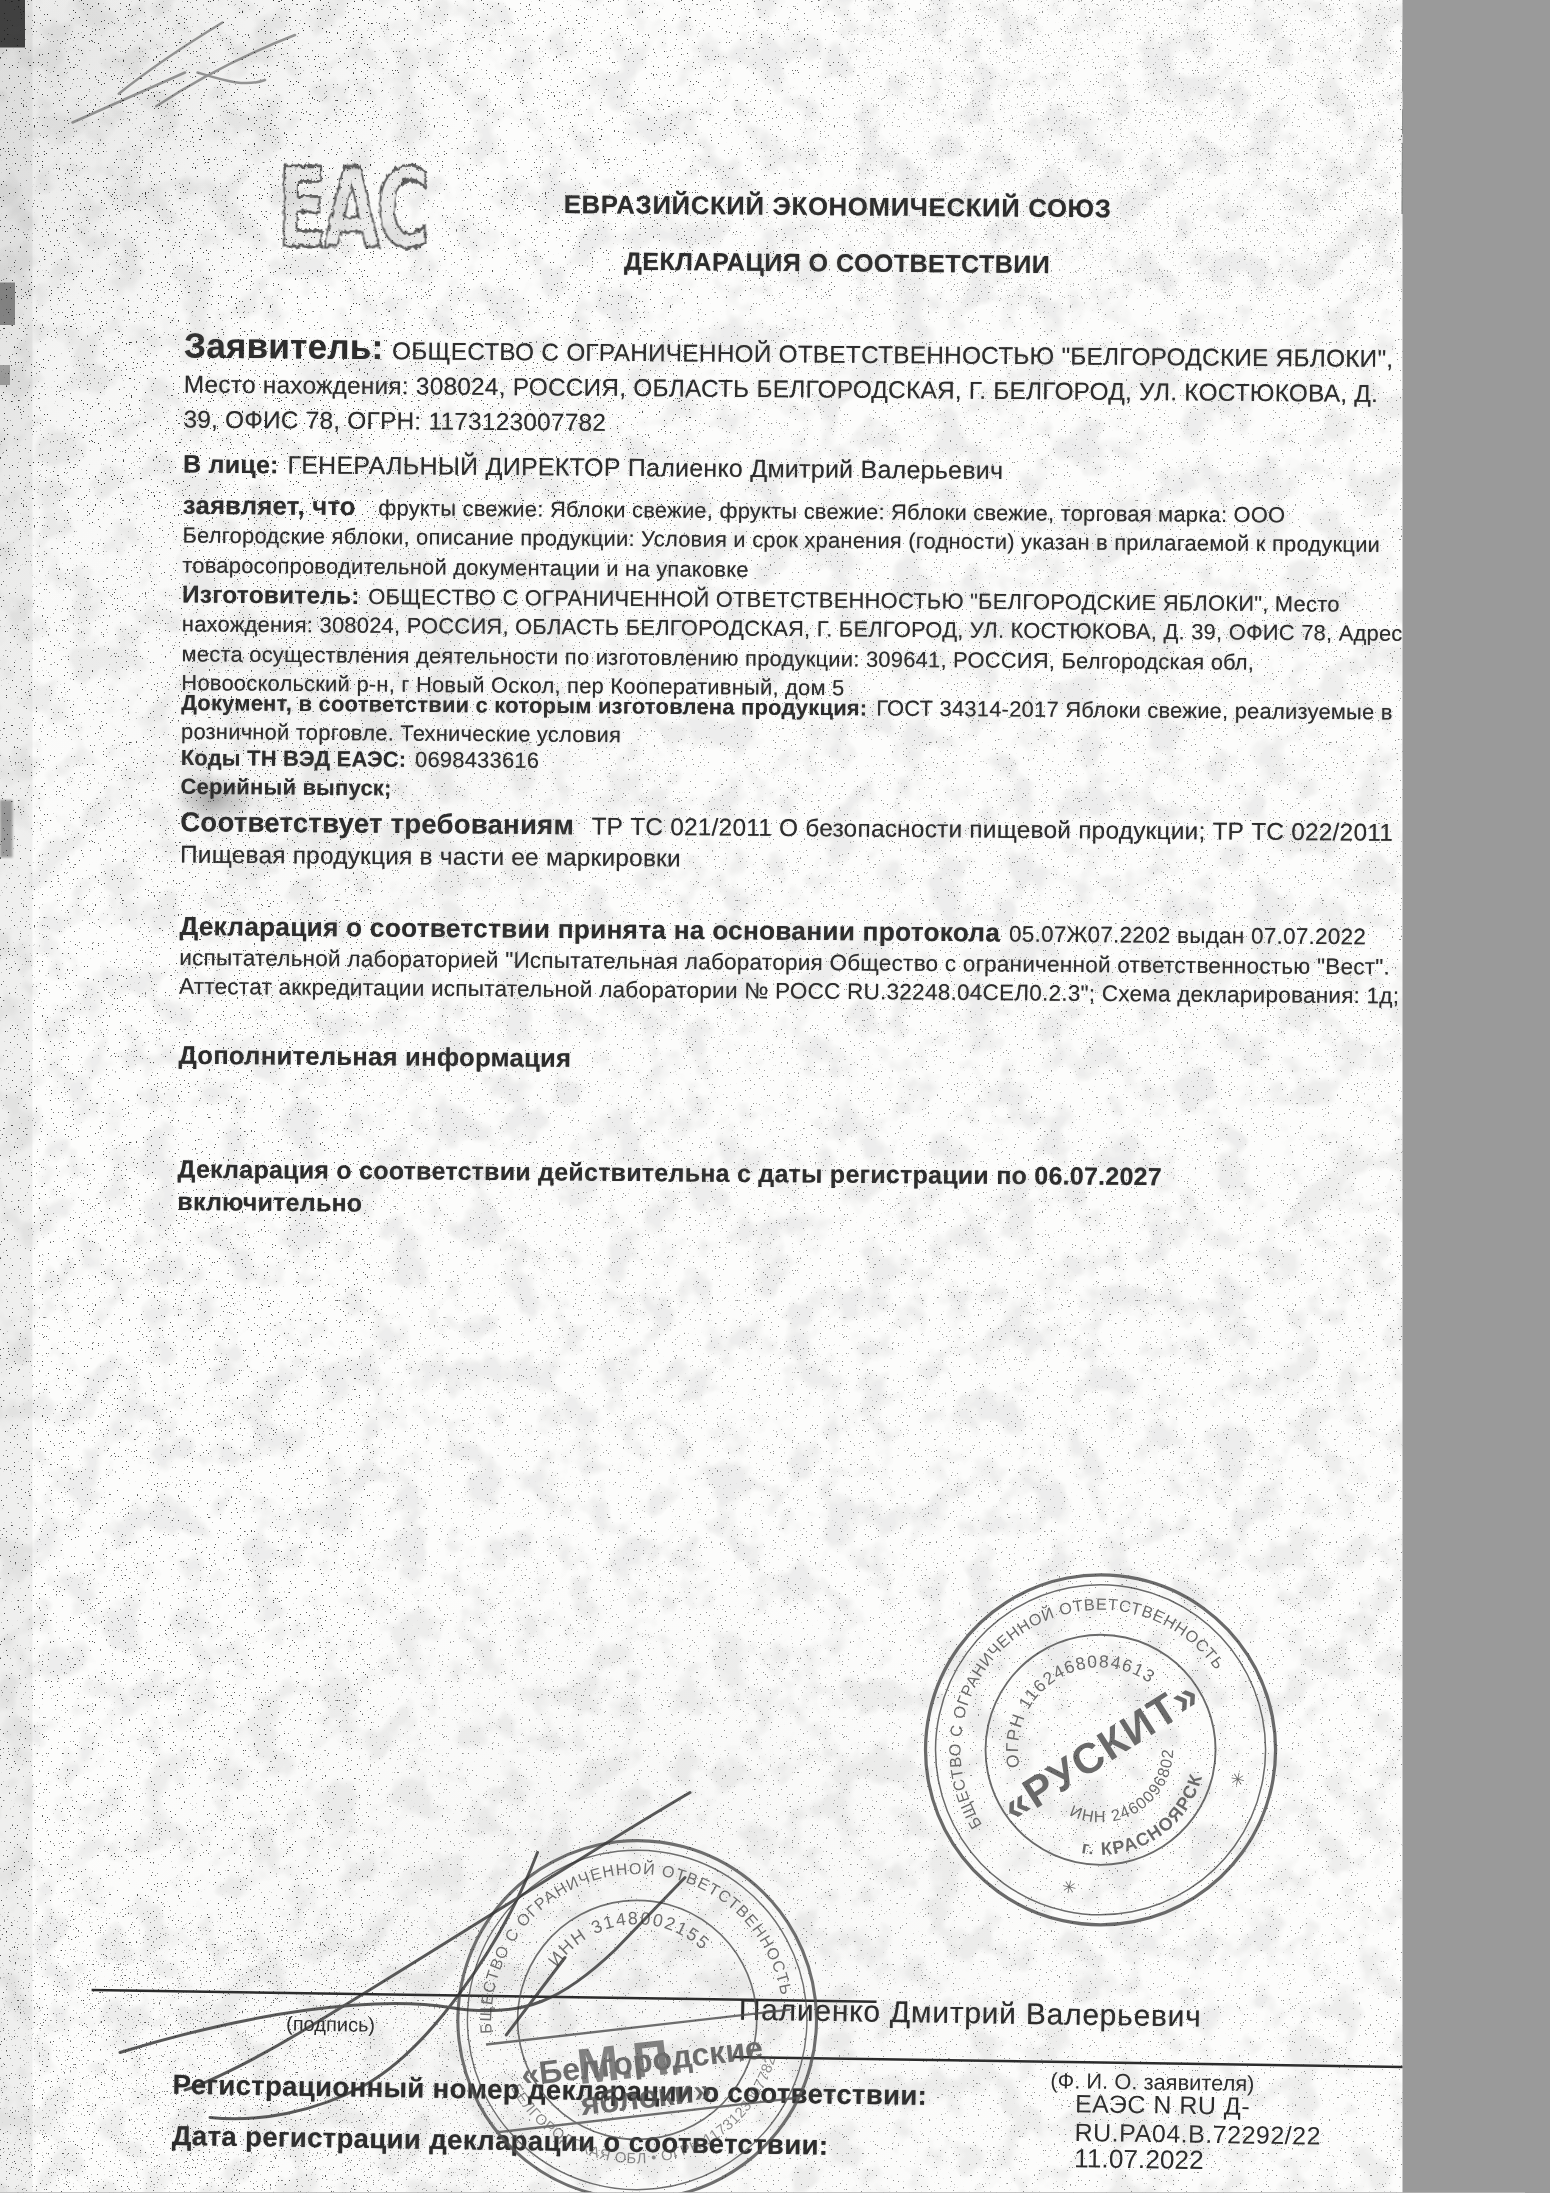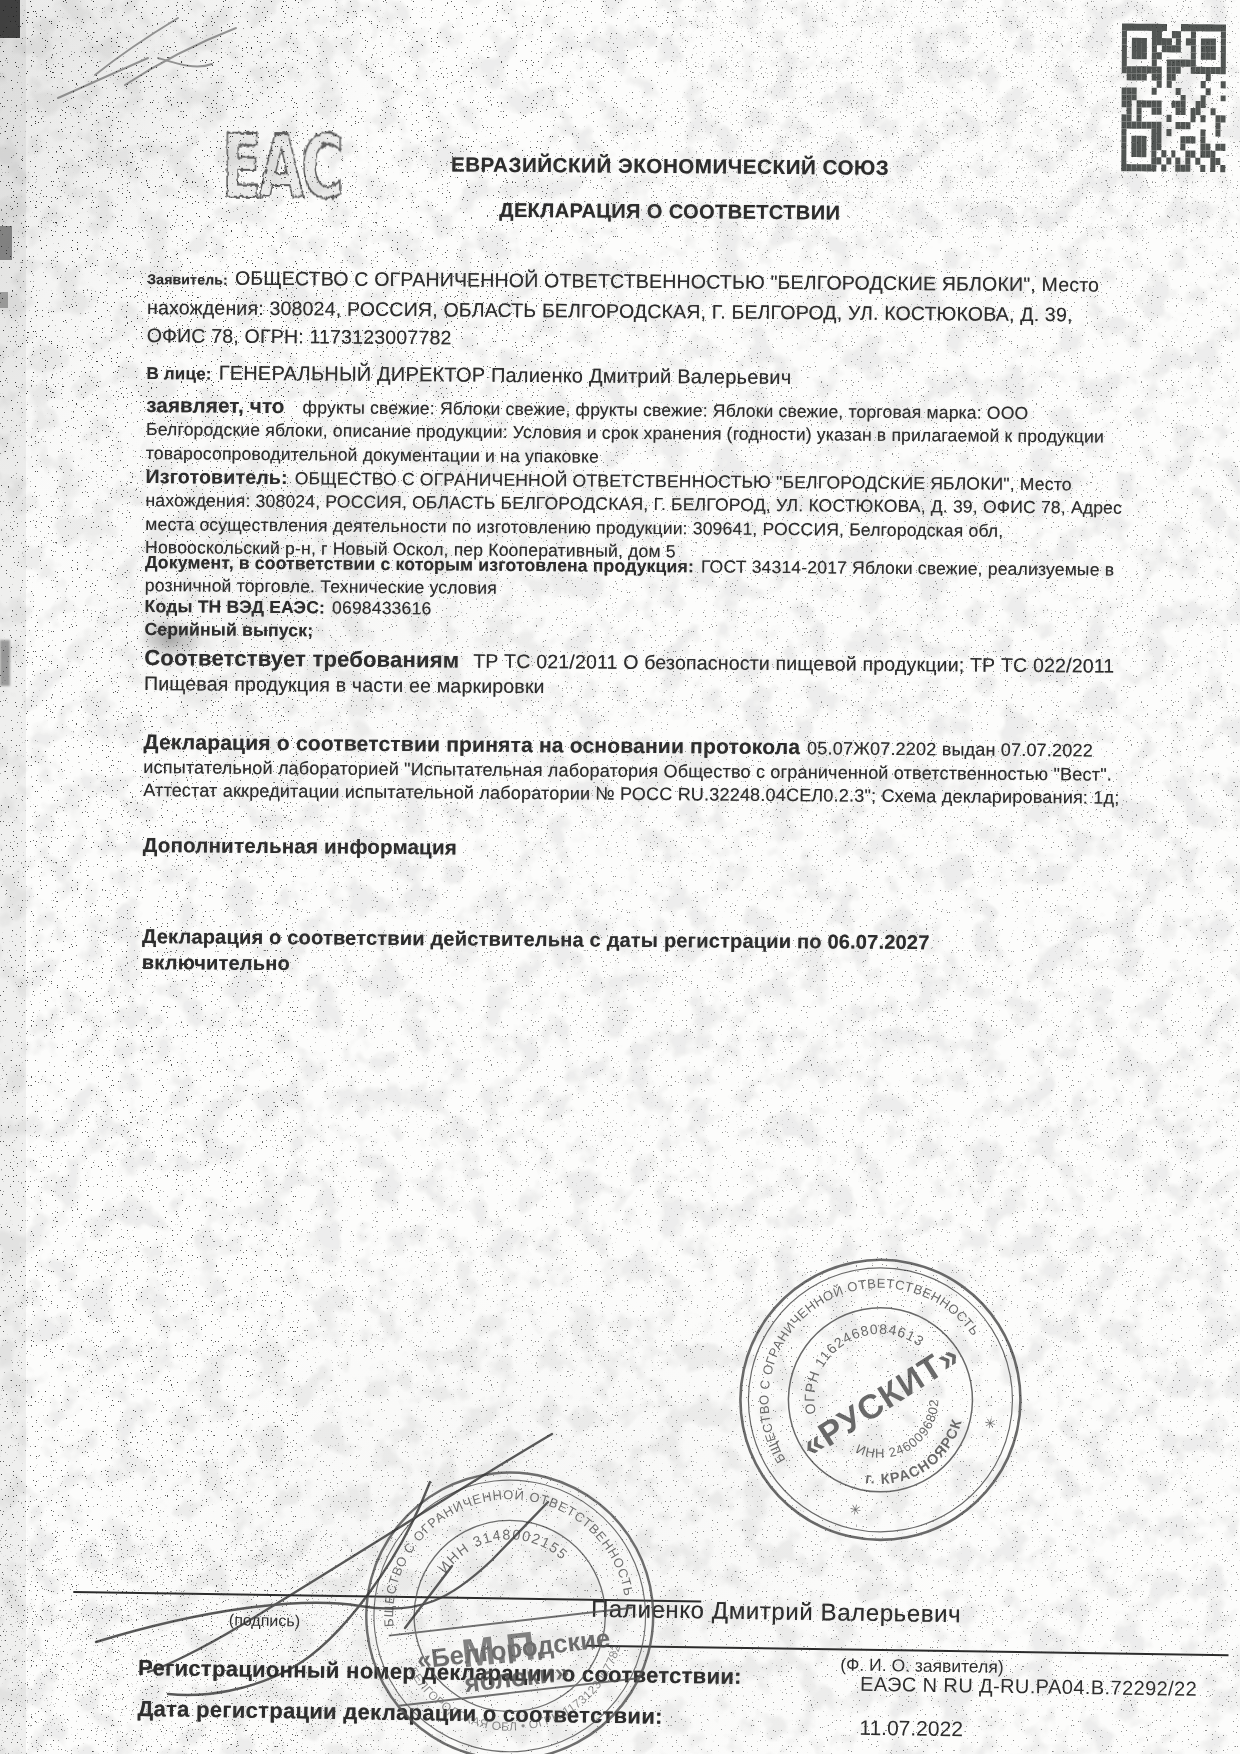--- a/index.html
+++ b/index.html
@@ -1,18 +1,18 @@
 <!DOCTYPE html>
 <html><head>
 <meta charset="utf-8">
 <title>Декларация о соответствии</title>
 <style>
   html,body{margin:0;padding:0;width:1240px;height:1754px;overflow:hidden;background:#9a9a9a;}
   .sheet{
-    position:relative;width:1240px;height:1754px;overflow:hidden;
+    position:relative;width:1122px;height:1754px;overflow:hidden;
     font-family:"Liberation Sans",sans-serif;color:#2d2d2d;
     background:
       radial-gradient(520px 340px at 6% 2%, rgba(90,90,90,.10), transparent 65%),
       radial-gradient(340px 520px at 0% 13%, rgba(90,90,90,.07), transparent 65%),
       radial-gradient(420px 300px at 24% 33%, rgba(90,90,90,.045), transparent 70%),
       radial-gradient(620px 420px at 42% 88%, rgba(90,90,90,.04), transparent 72%),
       #fcfcfb;
   }
   .tilt{position:absolute;inset:0;transform:rotate(.45deg);transform-origin:140px 180px;}
   .abs{position:absolute;}
@@ -20,23 +20,23 @@
         text-shadow:0 0 .7px rgba(40,40,40,.55);}
   .para b{margin-right:7px;}
   
   .eac{position:absolute;left:222px;top:116px;opacity:.88;}
   .union-title{position:absolute;left:330px;top:150px;width:680px;text-align:center;
       font-size:20.5px;font-weight:bold;letter-spacing:.6px;text-shadow:0 0 .8px rgba(30,30,30,.6);}
   .doc-title{position:absolute;left:330px;top:196px;width:680px;text-align:center;
       font-size:20px;font-weight:bold;letter-spacing:.4px;text-shadow:0 0 .8px rgba(30,30,30,.6);}
   
   #p-applicant{top:243px;font-size:19.5px;line-height:28px;}
-  #p-applicant b{font-size:14px;}
+  #p-applicant b{font-size:28px;}
   #p-inperson{top:339px;font-size:20px;line-height:26px;}
-  #p-inperson b{font-size:17px;}
+  #p-inperson b{font-size:20px;}
   #p-declares{top:375px;font-size:17.5px;line-height:23.5px;}
   #p-declares b{font-size:20.5px;margin-right:18px;}
   #p-manufacturer{top:447px;font-size:17.5px;line-height:23.5px;}
   #p-manufacturer b{font-size:19.5px;}
   #p-document{top:533px;font-size:17.5px;line-height:23px;}
   #p-tnved{top:578px;font-size:17.5px;}
   #p-serial{top:601px;font-size:17.5px;font-weight:bold;}
   #p-complies{top:625px;font-size:19.5px;line-height:25.5px;}
   #p-complies b{font-size:22px;margin-right:14px;}
   #p-basis{top:712px;font-size:18px;line-height:23.5px;}

